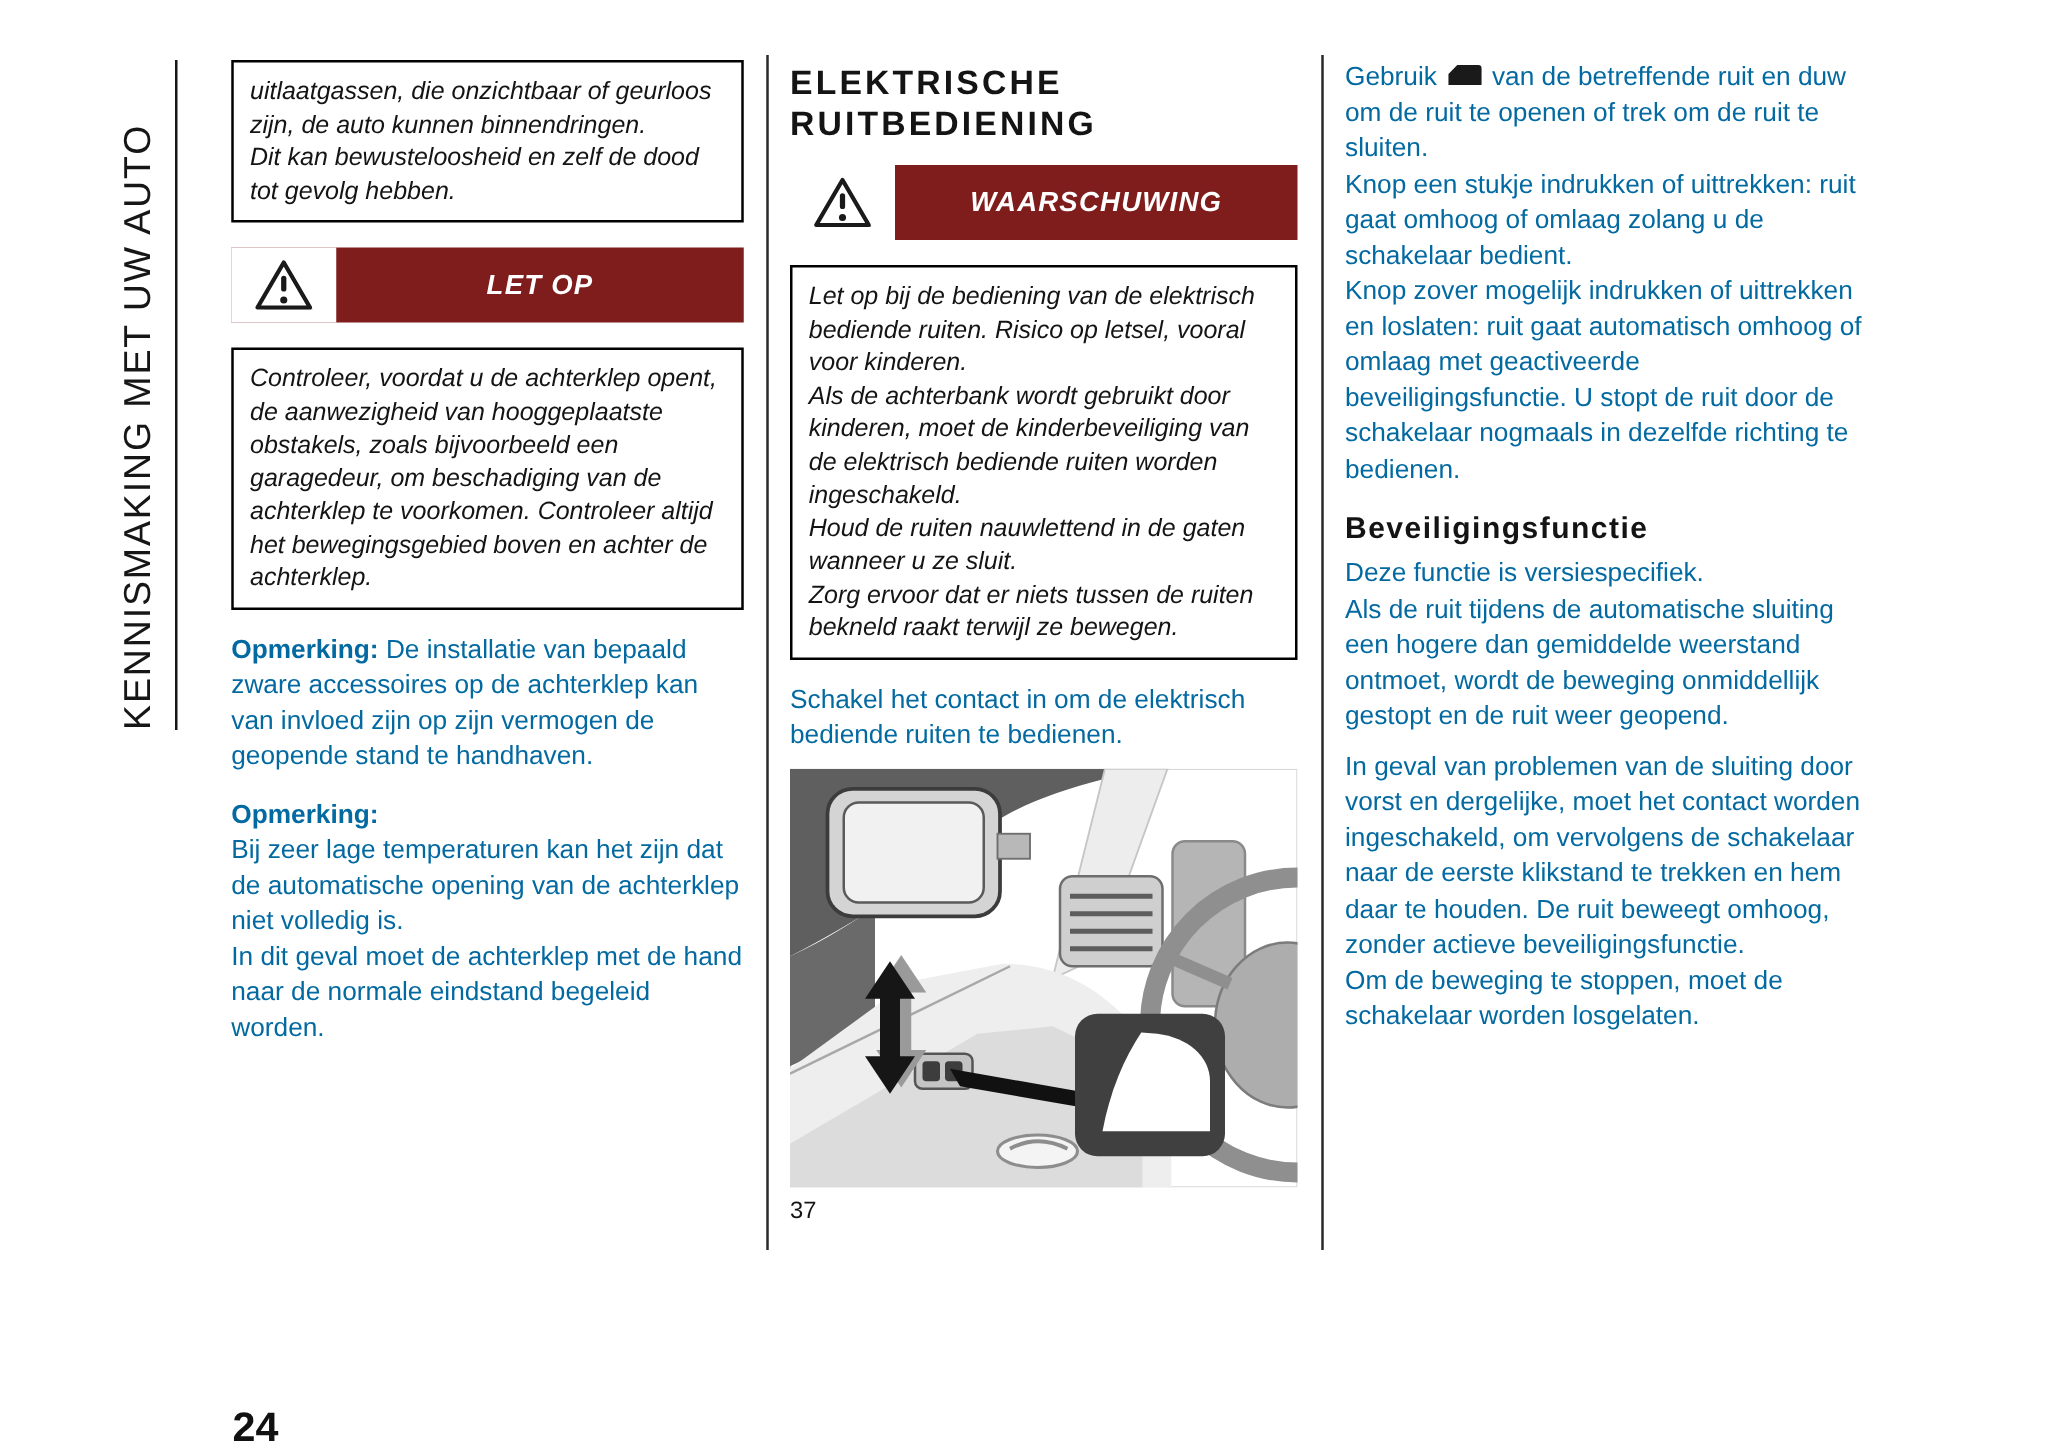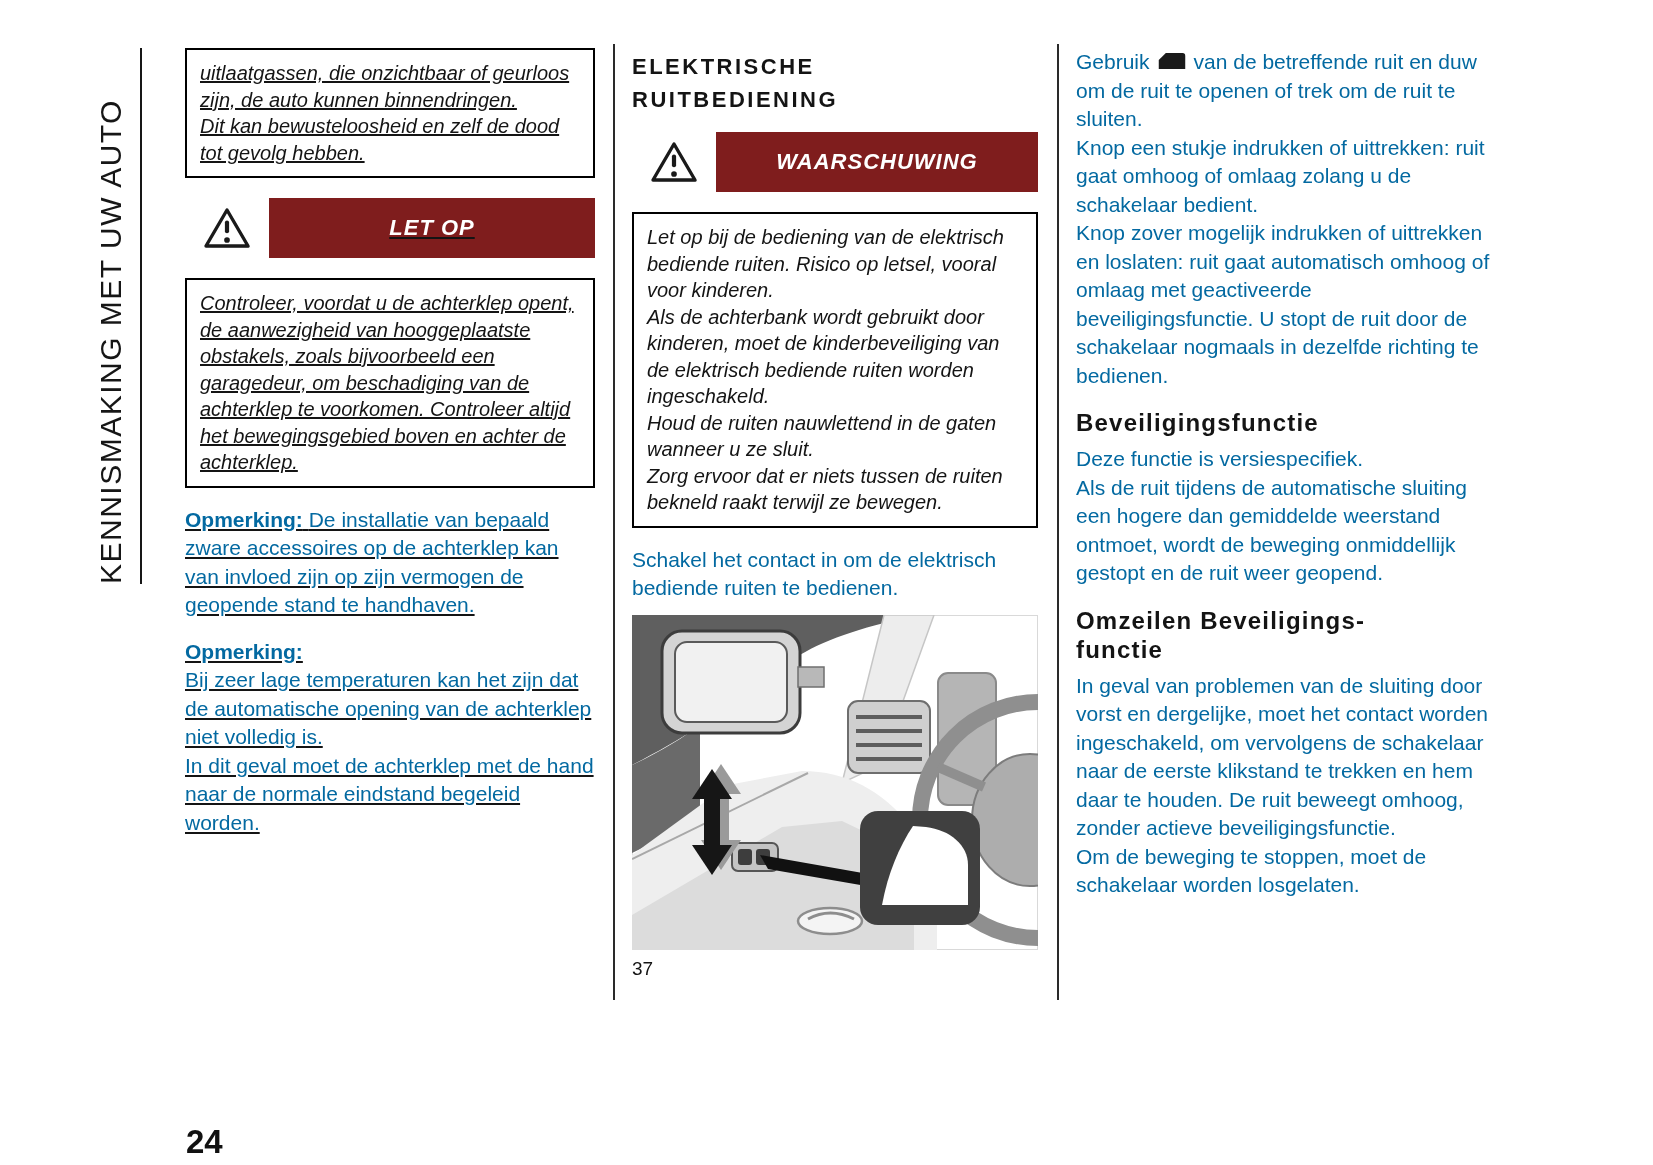--- a/index.html
+++ b/index.html
@@ -30,21 +30,21 @@
   }
 
   .divider {
     position:absolute; top:44px; height:956px; width:2px;
     background:#2a2a2a;
   }
   .divider-1 { left:613px; }
   .divider-2 { left:1057px; }
 
   .col  { position:absolute; top:48px; }
-  .col1 { left:185px; width:410px;text-decoration:underline; }
+  .col1 { left:185px; width:410px; }
   .col2 { left:632px; width:406px; }
   .col3 { left:1076px; width:416px; }
 
   .body { font-size:21px; line-height:28.5px; color:#0369a1; }
   .col1 .body { margin-top:18px; }
   .col2 .body { margin-top:18px; }
   .col3 .body { margin-bottom:12px; }
 
   .note-box {
     border:2px solid #000;
@@ -64,21 +64,21 @@
     width:84px; background:#ffffff;
     display:flex; align-items:center; justify-content:center;
   }
   .warn-label {
     flex:1; display:flex; align-items:center; justify-content:center;
     color:#ffffff; font-weight:bold; font-style:italic;
     font-size:22px; letter-spacing:1px;
   }
 
   .h1 {
-    font-size:22px; font-weight:bold; letter-spacing:2.5px;
+    font-size:27px; font-weight:bold; letter-spacing:2.5px;
     line-height:33px; margin:2px 0 16px 0;
   }
   .h2 {
     font-size:24px; font-weight:bold; letter-spacing:1.2px;
     line-height:29px; margin:14px 0 8px 0;
   }
   .col3 .h2 { margin-top:18px; }
 
   .inline-icon { display:inline-block; margin:0 7px; vertical-align:-2px; }
   .inline-icon svg { display:block; }
@@ -224,20 +224,18 @@
     <p class="body pre"><span>Gebruik</span><span class="inline-icon"><svg viewBox="0 0 34 22" width="30" height="20" aria-hidden="true">
             <path d="M2 20 V10 L10 2 H29 Q32 2 32 5 V20 Z" fill="#1a1a1a"></path>
           </svg></span><span>van de betreffende ruit en duw om de ruit te openen of trek om de ruit te sluiten.
 Knop een stukje indrukken of uittrekken: ruit gaat omhoog of omlaag zolang u de schakelaar bedient.
 Knop zover mogelijk indrukken of uittrekken en loslaten: ruit gaat automatisch omhoog of omlaag met geactiveerde beveiligingsfunctie. U stopt de ruit door de schakelaar nogmaals in dezelfde richting te bedienen.</span></p>
 
     <h2 class="h2">Beveiligingsfunctie</h2>
     <p class="body pre">Deze functie is versiespecifiek.
 Als de ruit tijdens de automatische sluiting een hogere dan gemiddelde weerstand ontmoet, wordt de beweging onmiddellijk gestopt en de ruit weer geopend.</p>
 
-    <h2 class="h2 pre">Omzeilen Beveiligings-
-functie</h2>
     <p class="body pre">In geval van problemen van de sluiting door vorst en dergelijke, moet het contact worden ingeschakeld, om vervolgens de schakelaar naar de eerste klikstand te trekken en hem daar te houden. De ruit beweegt omhoog, zonder actieve beveiligingsfunctie.
 Om de beweging te stoppen, moet de schakelaar worden losgelaten.</p>
   </section>
 
   <div class="page-number">24</div>
 </div>
 
 </body></html>

